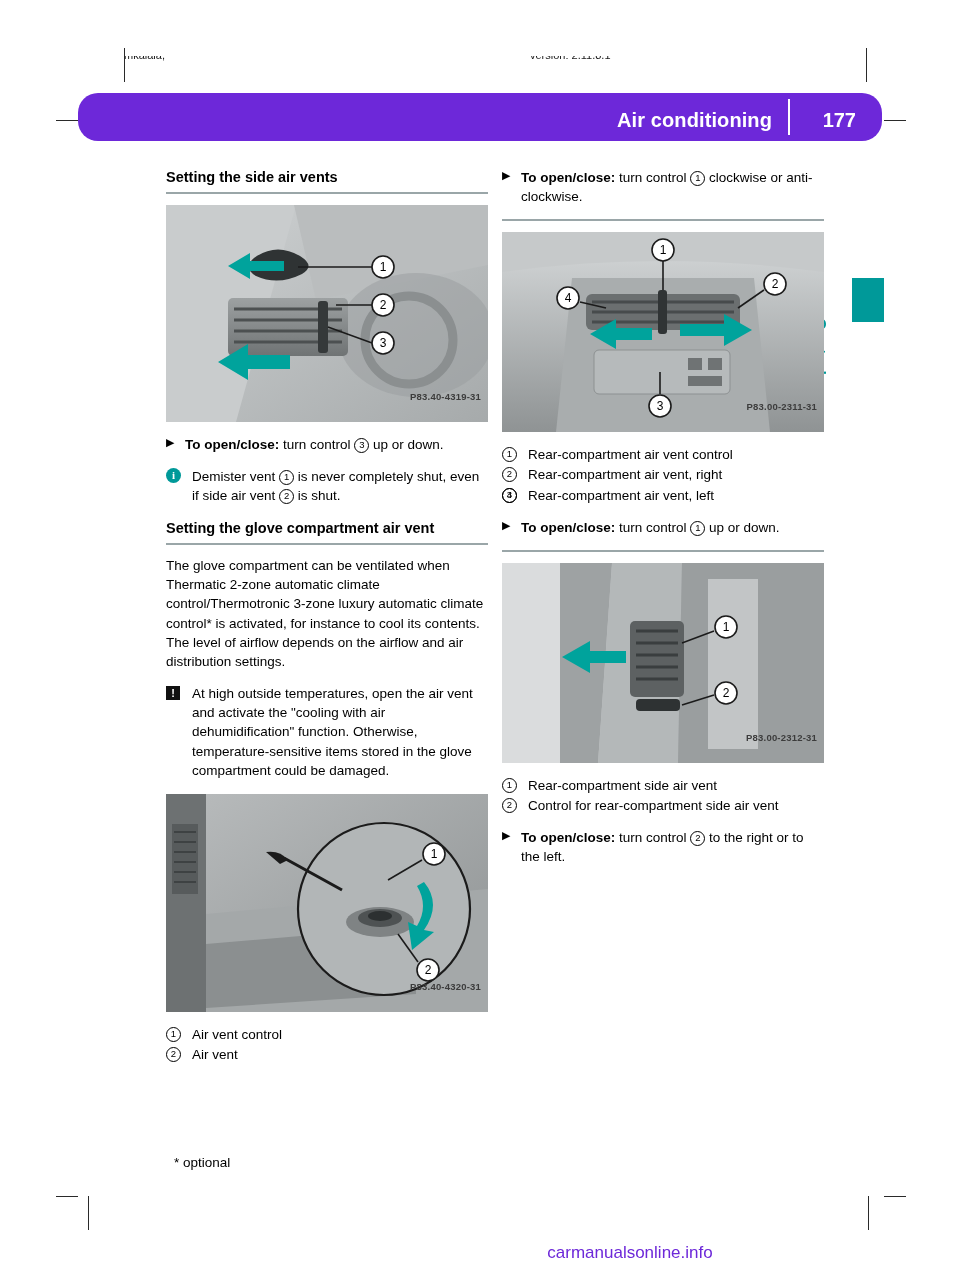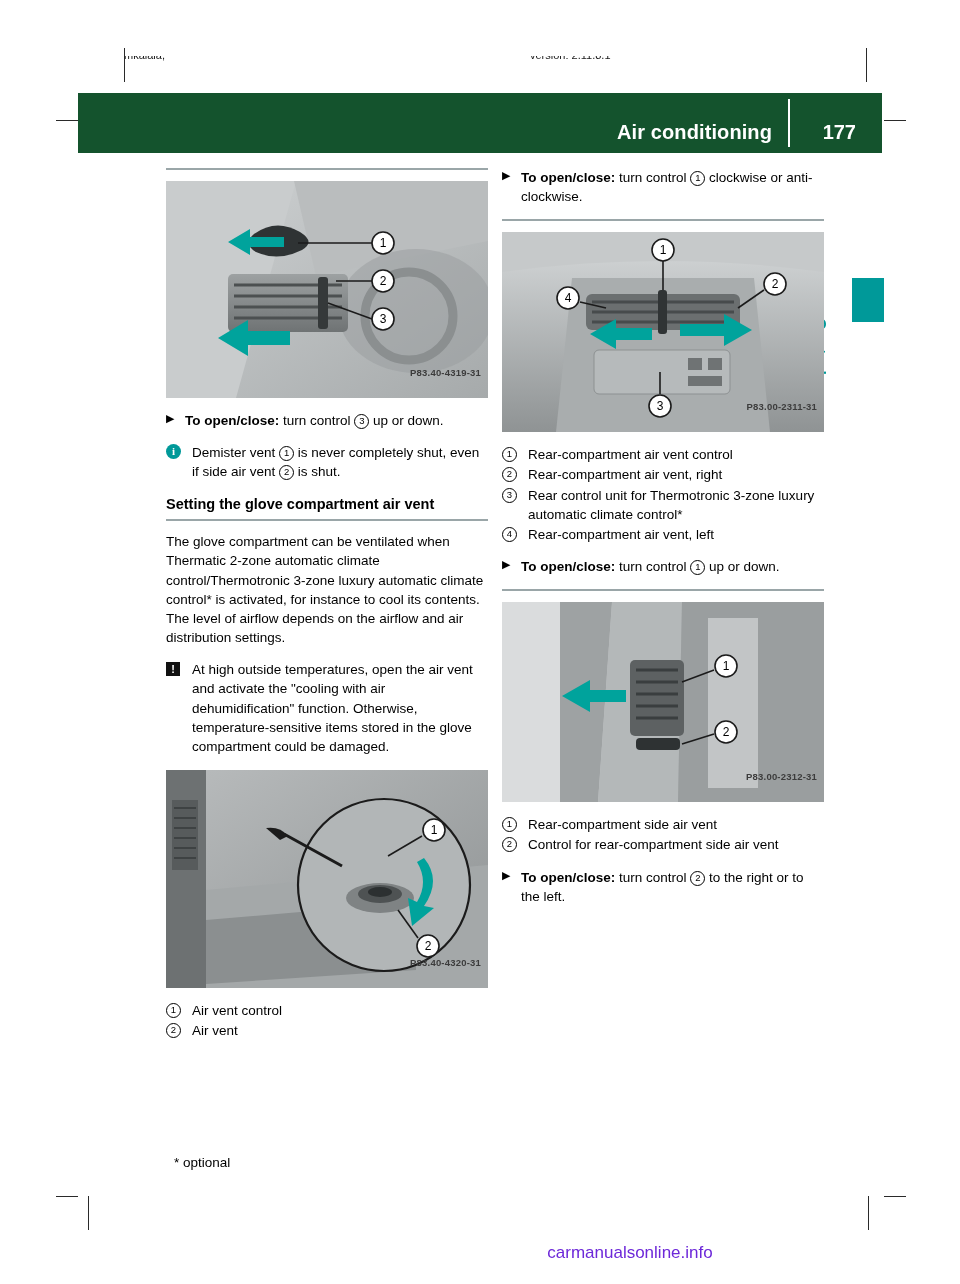--- a/index.html
+++ b/index.html
@@ -12,22 +12,22 @@
   .crop.h{height:1px;width:22px;}
 
   
   .runhead{position:absolute;top:56px;height:14px;overflow:hidden;
            font-size:11px;color:#1a1a1a;white-space:nowrap;}
   .runhead span{display:block;position:relative;top:-7px;}
   .runhead.left{left:124px;}
   .runhead.right{left:530px;}
 
   
-  .headerbar{position:absolute;left:78px;top:93px;width:804px;height:60px;
-             background:#14532d;}
+  .headerbar{position:absolute;left:78px;top:93px;width:804px;height:48px;
+             background:#6d28d9;border-radius:20px;}
   .headerbar .title{position:absolute;right:110px;bottom:9px;color:#fff;
              font-size:20px;font-weight:bold;letter-spacing:.1px;}
   .headerbar .divider{position:absolute;right:92px;bottom:6px;top:6px;
              width:2px;background:#ffffff;}
   .headerbar .pageno{position:absolute;right:26px;bottom:9px;color:#fff;
              font-size:20px;font-weight:bold;}
 
   
   .tabmark{position:absolute;left:852px;top:278px;width:32px;height:44px;
            background:#009999;}
@@ -115,20 +115,21 @@
   <div class="title">Air conditioning</div>
   <div class="divider"></div>
   <div class="pageno">177</div>
 </div>
 
 <div class="tabmark"></div>
 <div class="tabtext">Controls</div>
 
 <div class="col left">
 
+  <h2 class="sec">Setting the side air vents</h2>
   <div class="rule"></div>
 
   <div class="fig" style="height:217px;">
     <svg viewBox="0 0 322 217" preserveAspectRatio="none">
       <defs>
         <linearGradient id="g1" x1="0" y1="0" x2="1" y2="1">
           <stop offset="0" stop-color="#cfd2d3"></stop>
             <stop offset="1" stop-color="#a6aaab"></stop>
         </linearGradient>
         <linearGradient id="g2" x1="0" y1="0" x2="0" y2="1">
@@ -321,21 +322,20 @@
     <li>
       <span class="num cd">1</span>
       <span>Rear-compartment air vent control</span>
     </li>
     <li>
       <span class="num cd">2</span>
       <span>Rear-compartment air vent, right</span>
     </li>
     <li>
       <span class="num cd">3</span>
-      <span>Rear control unit for Thermotronic 3-zone luxury automatic climate control*</span>
     </li>
     <li>
       <span class="num cd">4</span>
       <span>Rear-compartment air vent, left</span>
     </li>
   </ol>
 
   <div class="instr">
     <span class="arw">▶</span>
     <b>To open/close:</b><span> turn control </span><span class="cd">1</span><span> up or down.</span>

